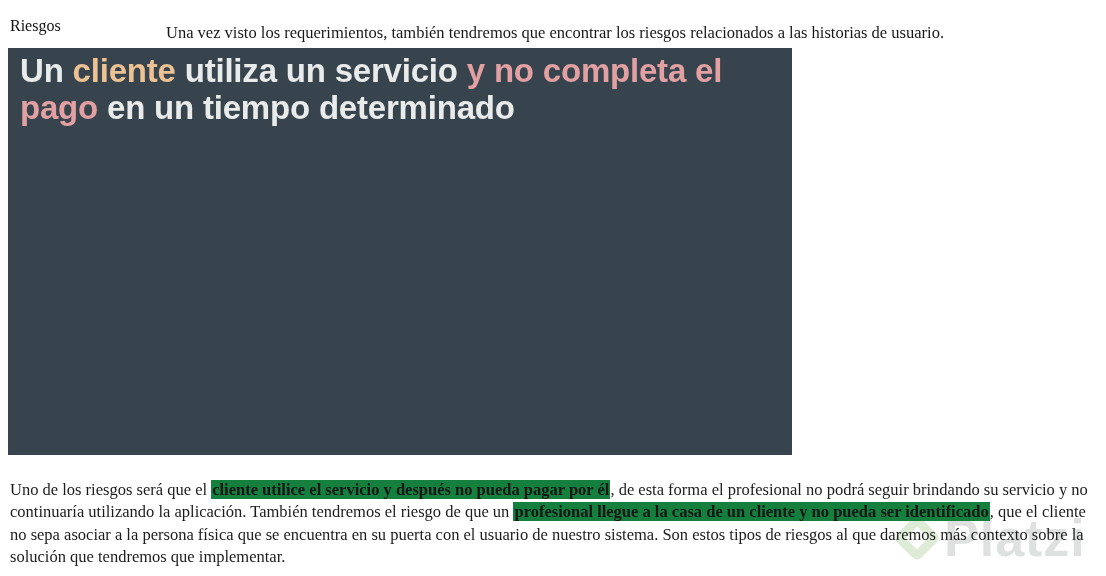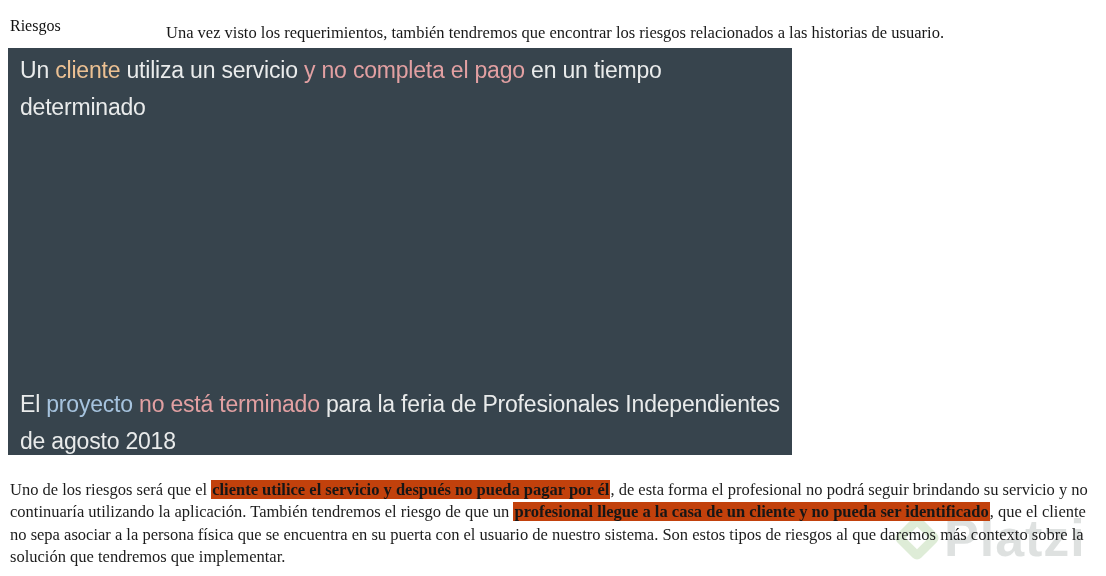--- a/index.html
+++ b/index.html
@@ -17,41 +17,41 @@
 
   .risk-board {
     position: absolute; top: 48px; left: 8px;
     width: 784px; height: 407px;
     background: #37444d;
     z-index: 1;
   }
   .risk-statement {
     position: absolute; left: 12px; right: 6px;
     font-family: "Liberation Sans", "DejaVu Sans", sans-serif;
-    font-size: 23px; line-height: 37px; font-weight: 400;
+    font-size: 33px; line-height: 37px; font-weight: 700;
     letter-spacing: -0.2px;
   }
   .risk-statement.s1 { top: 4px; }
   .risk-statement.s2 { top: 170px; }
   .risk-statement.s3 { top: 338px; }
 
   .seg-white  { color: #e9ebeb; }
   .seg-tan    { color: #ecc193; }
   .seg-yellow { color: #efe3a1; }
   .seg-blue   { color: #a6c3de; }
   .seg-pink   { color: #e2a0a2; }
 
   .closing-paragraph {
     position: absolute; top: 479px; left: 10px; width: 1088px;
     font-size: 16.5px; line-height: 22.3px; color: #1c1c1c;
     z-index: 2;
   }
   .seg-plain { }
   .seg-highlight {
-    background: #c2410c;
+    background: #15803d;
     font-weight: 700;
     color: #161616;
     padding: 0 1px;
   }
 
   .watermark {
     position: absolute; top: 508px; left: 900px;
     display: flex; align-items: center; gap: 10px;
     opacity: 0.22; z-index: 0;
   }
@@ -74,16 +74,15 @@
   <span class="watermark-logo"></span>
   <span class="watermark-label">Platzi</span>
 </div>
 
 <h1 class="doc-heading">Riesgos</h1>
 
 <p class="doc-intro">Una vez visto los requerimientos, también tendremos que encontrar los riesgos relacionados a las historias de usuario.</p>
 
 <div class="risk-board">
   <div class="risk-statement s1"><span class="seg-white">Un </span><span class="seg-tan">cliente</span><span class="seg-white"> utiliza un servicio </span><span class="seg-pink">y no completa el pago</span><span class="seg-white"> en un tiempo determinado</span></div>
-  <div class="risk-statement s3"><span class="seg-white">El </span><span class="seg-blue">proyecto</span><span class="seg-white"> </span><span class="seg-pink">no está terminado</span><span class="seg-white"> para la feria de Profesionales Independientes de agosto 2018</span></div>
 </div>
 
 <p class="closing-paragraph"><span class="seg-plain">Uno de los riesgos será que el </span><span class="seg-highlight">cliente utilice el servicio y después no pueda pagar por él</span><span class="seg-plain">, de esta forma el profesional no podrá seguir brindando su servicio y no continuaría utilizando la aplicación. También tendremos el riesgo de que un </span><span class="seg-highlight">profesional llegue a la casa de un cliente y no pueda ser identificado</span><span class="seg-plain">, que el cliente no sepa asociar a la persona física que se encuentra en su puerta con el usuario de nuestro sistema. Son estos tipos de riesgos al que daremos más contexto sobre la solución que tendremos que implementar.</span></p>
 
 </body></html>

